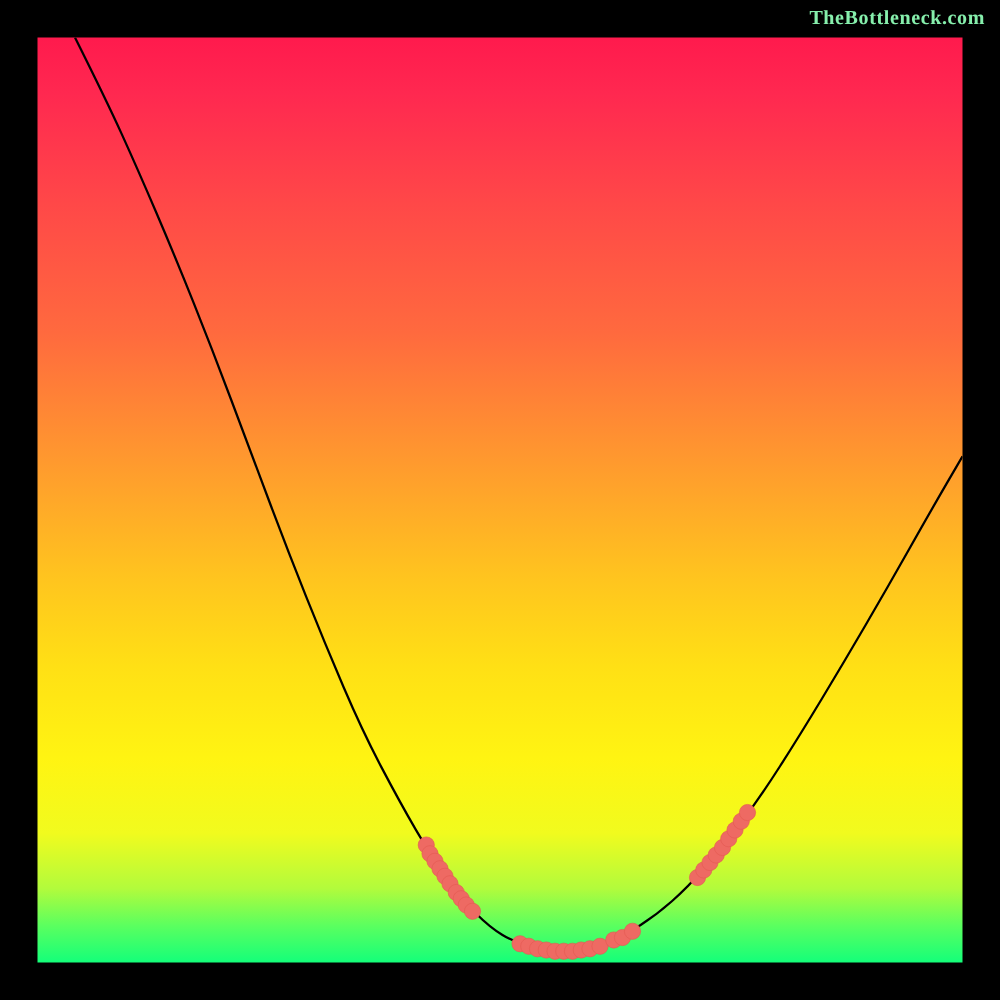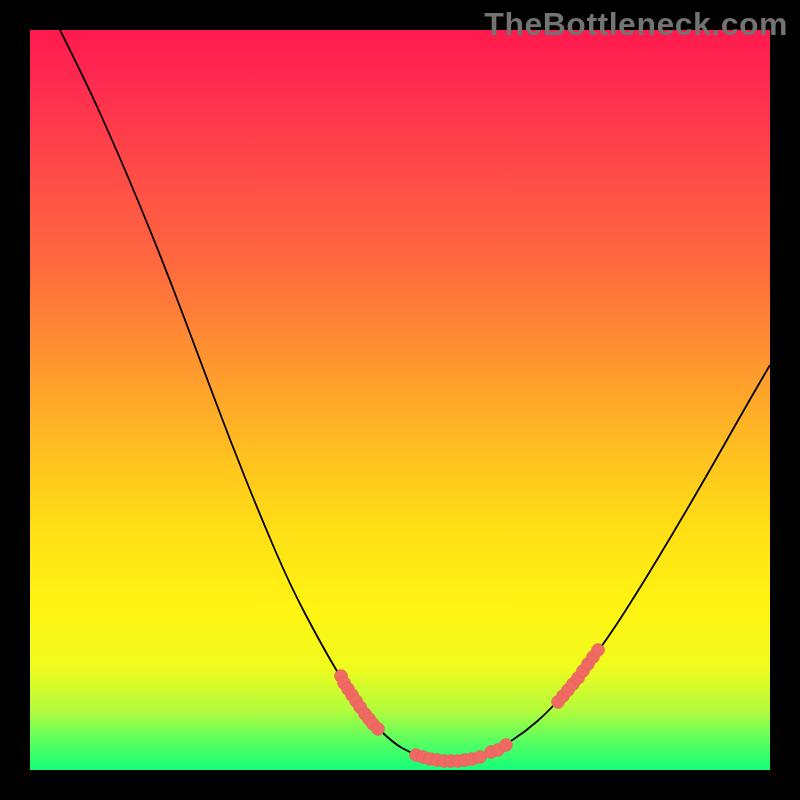--- a/index.html
+++ b/index.html
@@ -8,25 +8,26 @@
     height: 800px;
     background: #000;
     position: relative;
     overflow: hidden;
     font-family: Arial, Helvetica, sans-serif;
   }
   .watermark {
     position: absolute;
     top: 6px;
     right: 12px;
-    color: #737373;
-    font-size: 32px;
+    color: #86efac;
+    font-size: 16px;
     font-weight: 600;
     letter-spacing: 0.5px;
     z-index: 5;
+    font-family: Liberation Serif, serif;
   }
   .plot-area {
     position: absolute;
     left: 30px;
     top: 30px;
     width: 740px;
     height: 740px;
     background: linear-gradient(to bottom,
       #ff1a4d 0%,
       #ff2850 6%,

